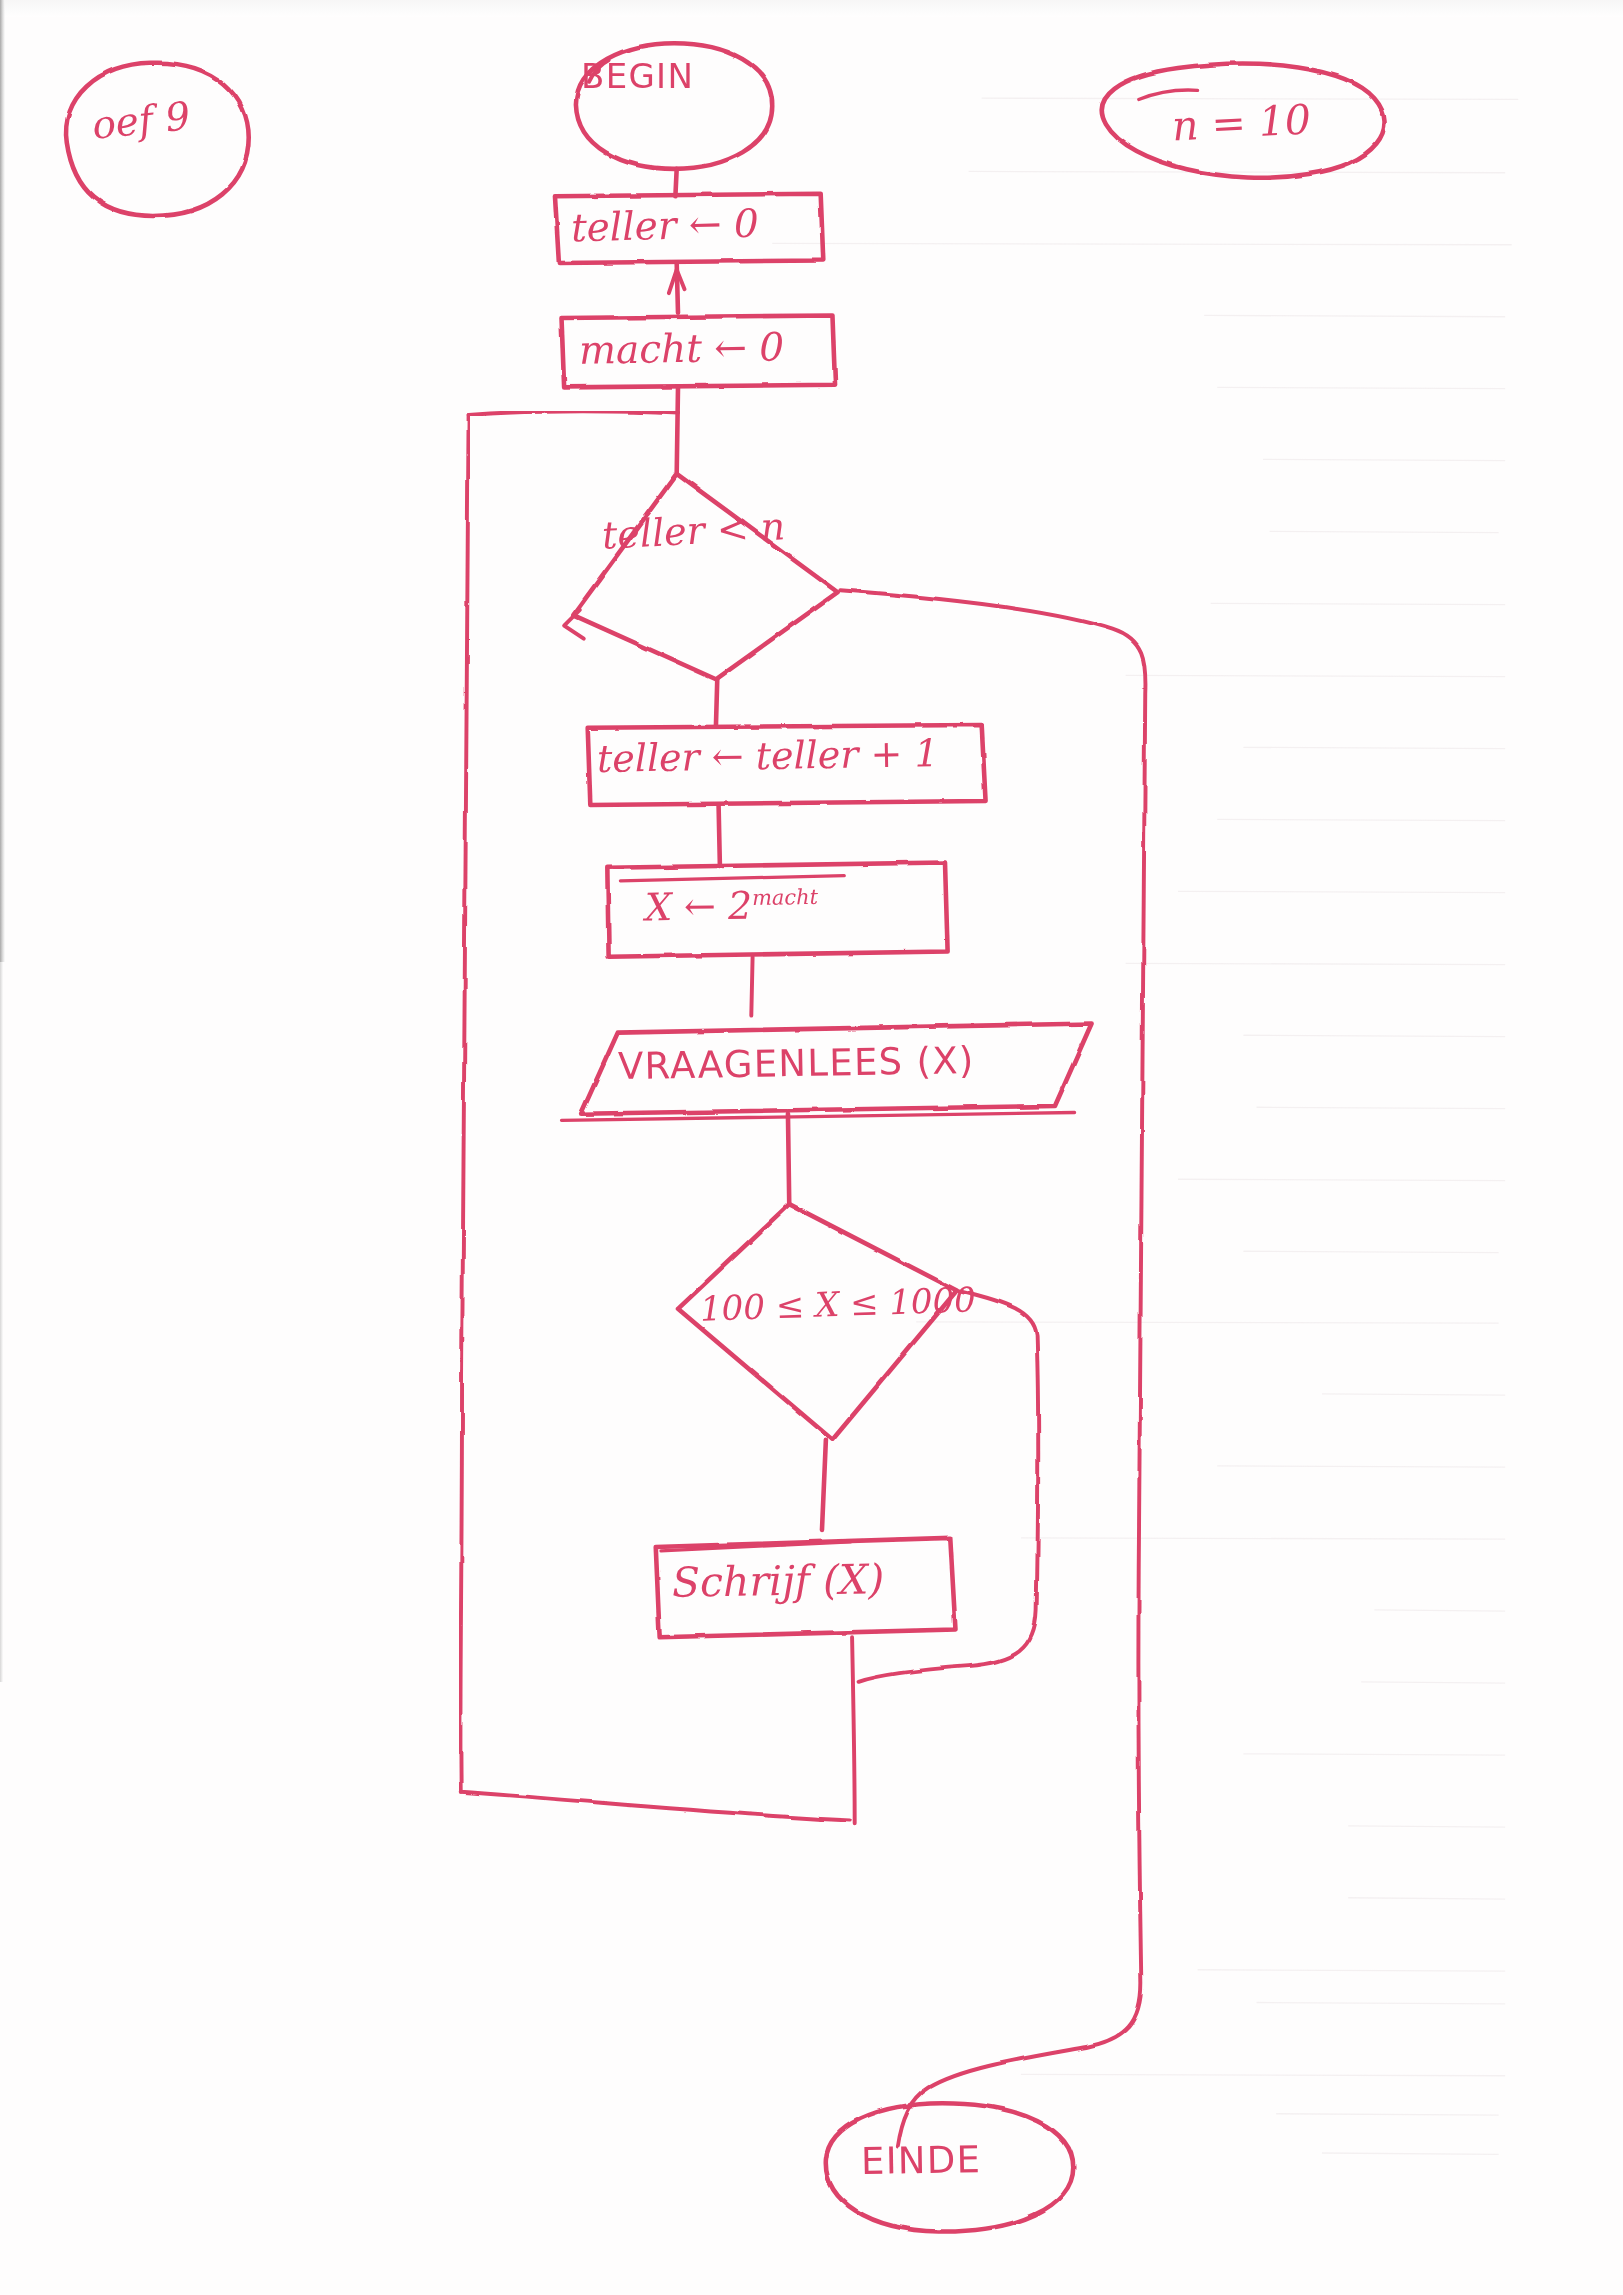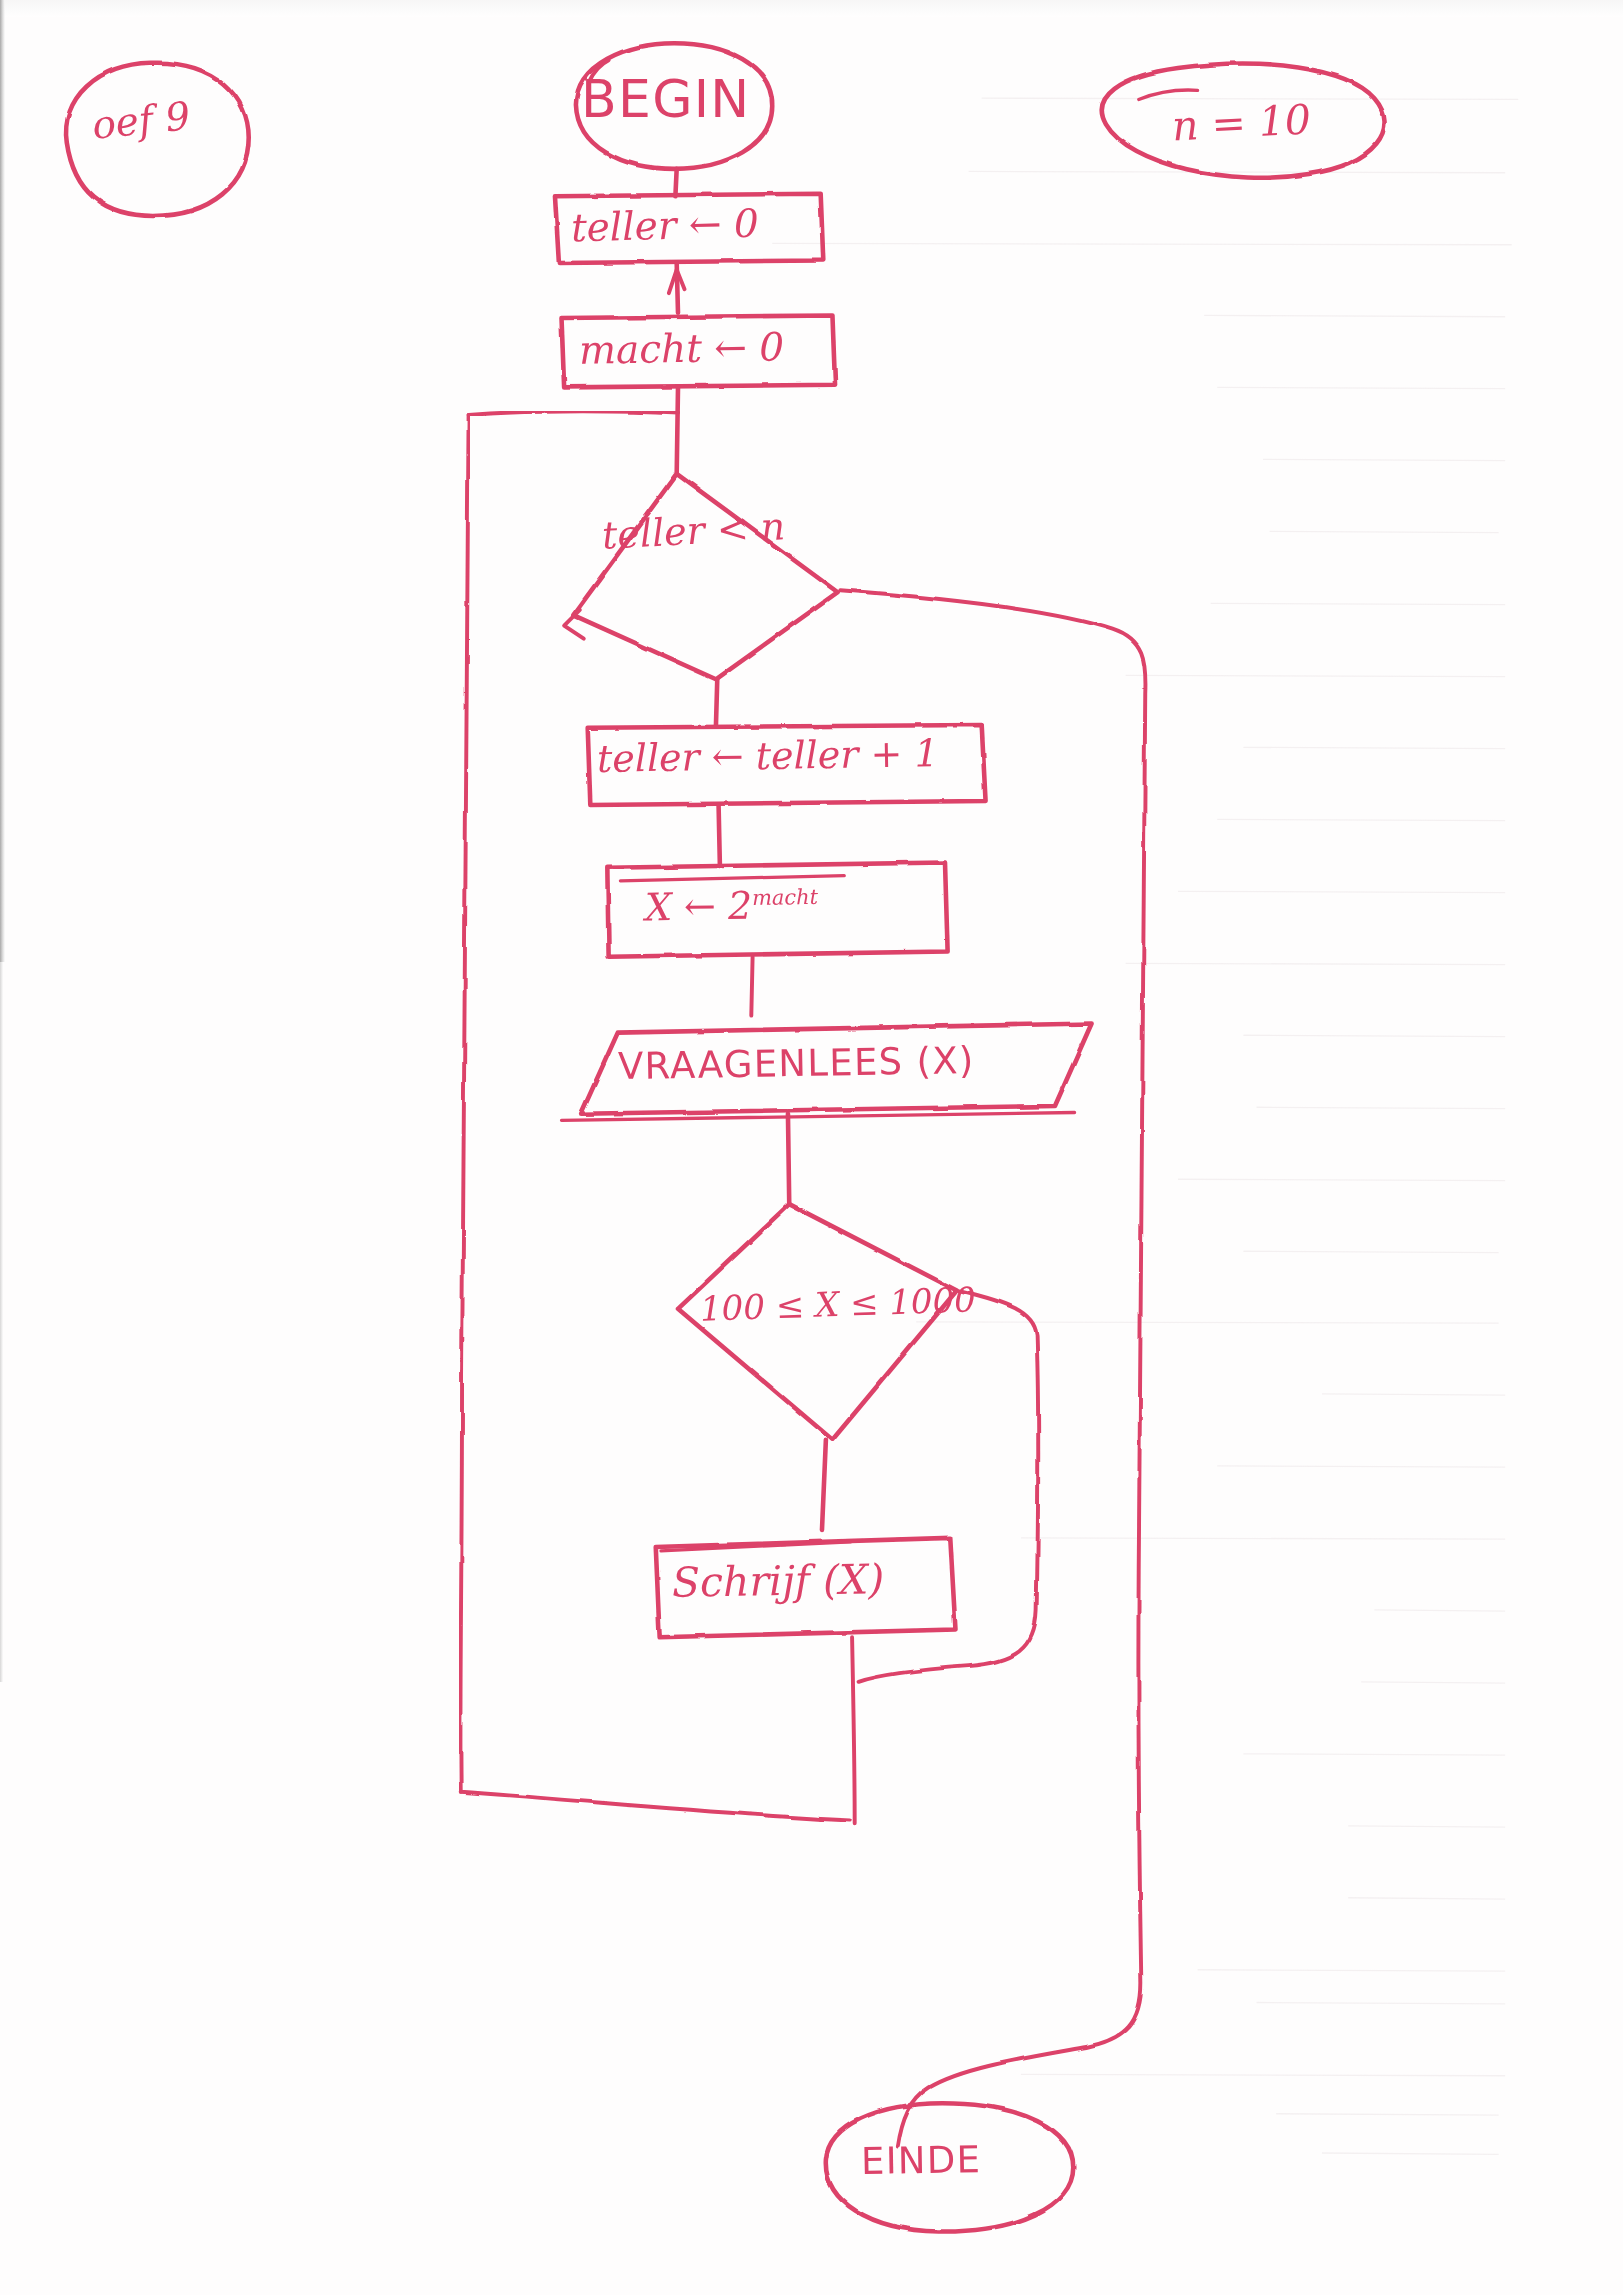--- a/index.html
+++ b/index.html
@@ -177,21 +177,21 @@
       <path d="M 1302 2502 C 1304 2600 1306 2700 1306 2786" stroke-width="6"></path>
 
       <path d="M 1262 3300 C 1266 3248 1340 3214 1440 3214 C 1560 3214 1640 3254 1640 3312
                C 1640 3372 1552 3412 1434 3410 C 1330 3408 1258 3364 1262 3300 Z" stroke-width="7" filter="url(#rough)"></path>
 
     </g>
   </svg>
 
   <div class="lbl cursive" style="left:92px;top:98px;font-size:39px;transform:rotate(-6deg);">oef 9</div>
 
-  <div class="lbl caps" style="left:581px;top:69px;font-size:52px;">BEGIN</div>
+  <div class="lbl caps" style="left:581px;top:56px;font-size:34px;">BEGIN</div>
 
   <div class="lbl cursive" style="left:1172px;top:99px;font-size:41px;transform:rotate(-3deg);">n = 10</div>
 
   <div class="lbl cursive" style="left:571px;top:203px;font-size:39px;transform:rotate(-1.5deg);">teller ← 0</div>
 
   <div class="lbl cursive" style="left:579px;top:326px;font-size:39px;transform:rotate(-1deg);">macht ← 0</div>
 
   <div class="lbl cursive" style="left:602px;top:509px;font-size:38px;transform:rotate(-3deg);">teller &lt; n</div>
 
   <div class="lbl cursive" style="left:597px;top:734px;font-size:38px;transform:rotate(-1deg);">teller ← teller + 1</div>

